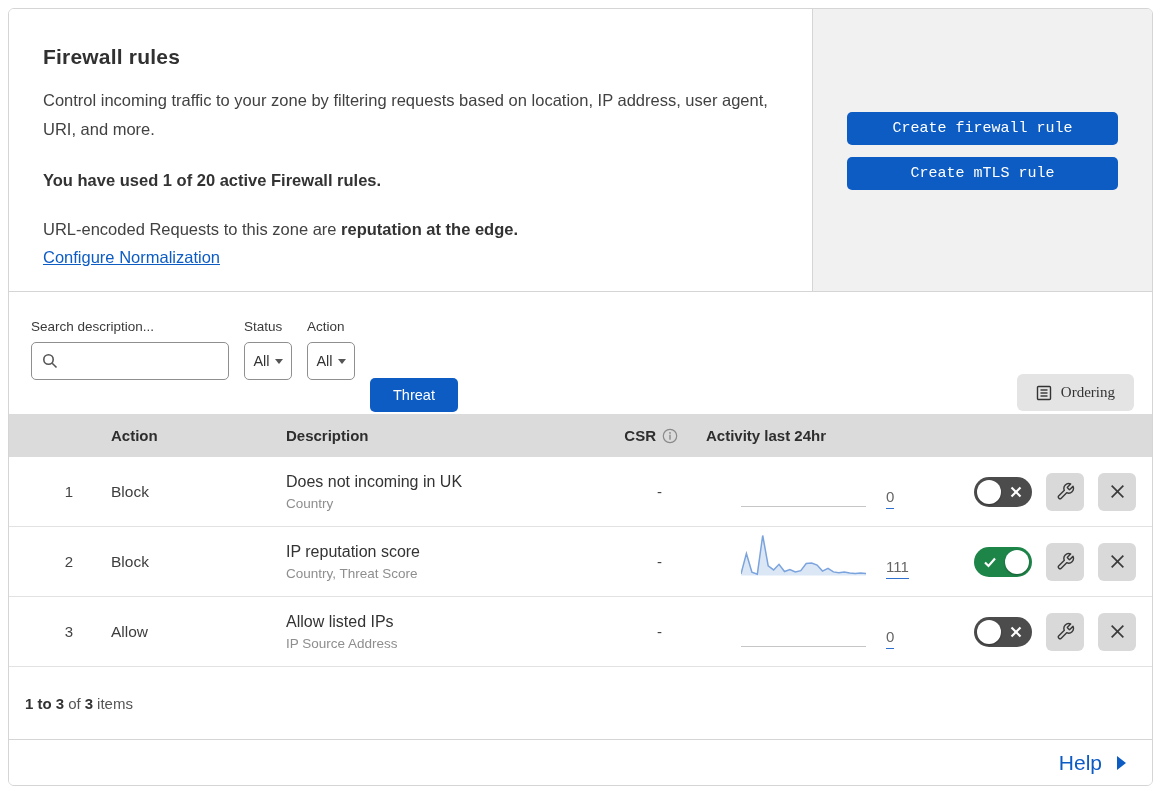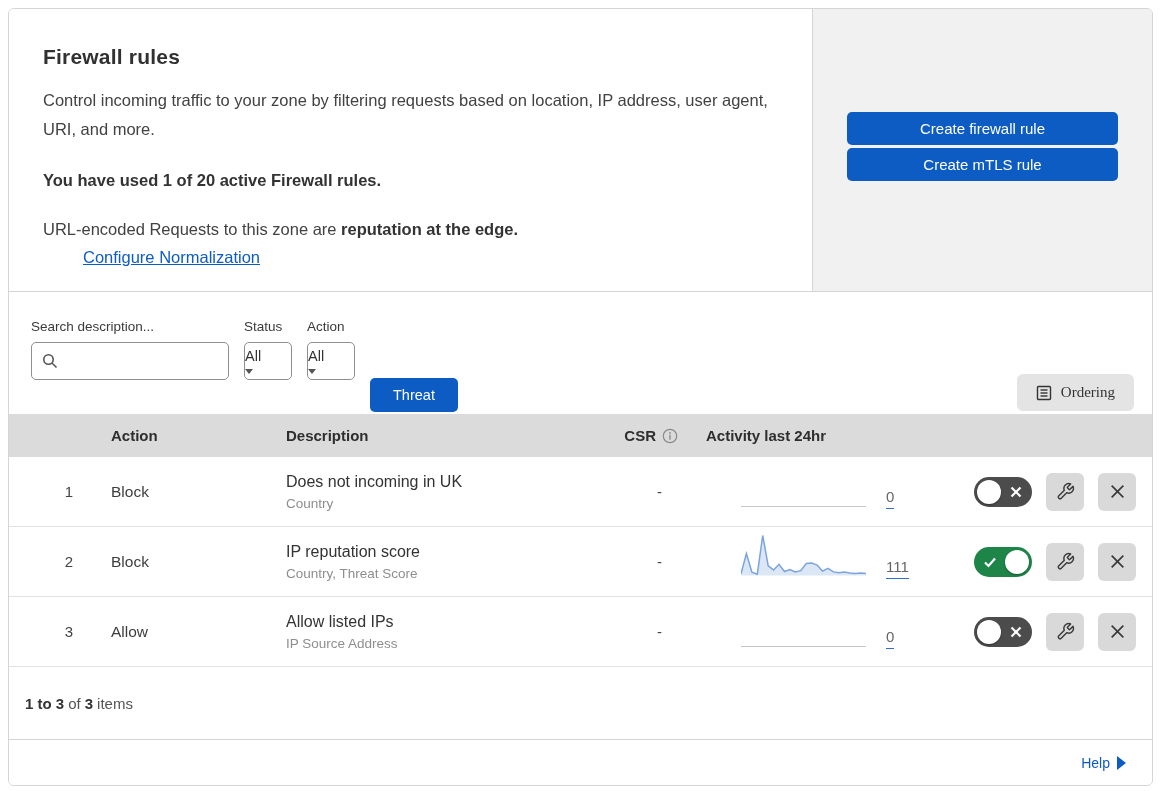--- a/index.html
+++ b/index.html
@@ -15,38 +15,38 @@
   .intro { display:flex; height:283px; border-bottom:1px solid #d5d5d5; flex:none; }
   .intro-left { width:803px; flex:none; background:#fff; padding:36px 34px 0 34px; }
   .intro-right { flex:1; background:#f1f1f1; border-left:1px solid #d5d5d5;
     display:flex; flex-direction:column; align-items:center; justify-content:flex-start; padding-top:103px; }
   .page-title { font-size:21px; font-weight:700; color:#313131; margin-bottom:17px; letter-spacing:.2px; }
   .intro-desc { font-size:16.5px; line-height:29px; color:#424242; max-width:740px; }
   .usage-line { font-size:16.5px; font-weight:700; color:#333; margin-top:27px; }
   .norm-line { font-size:16.5px; color:#424242; margin-top:30px; }
   .norm-line b { color:#333; }
   .norm-link { display:inline-block; margin-top:9px; font-size:16.5px; color:#0d5cc4;
-    text-decoration:underline; cursor:pointer;margin-left:40px; }
+    text-decoration:underline; cursor:pointer; }
   .btn-primary {
     width:271px; height:33px; background:#0d5cc4; color:#fff; border:none; border-radius:5px;
-    font-size:15px; font-family:Liberation Sans, sans-serif; cursor:pointer; margin-bottom:3px;
+    font-size:15px; font-family:Liberation Mono, monospace; cursor:pointer; margin-bottom:12px;
   }
 
   
   .filters { height:122px; flex:none; display:flex; align-items:flex-start;
     padding:27px 18px 0 22px; background:#fff; }
   .fgroup { display:flex; flex-direction:column; margin-right:15px; }
   .flabel { font-size:13.5px; color:#3a3a3a; margin-bottom:8px; }
   .search-box { width:198px; height:38px; border:1px solid #8f8f8f; border-radius:5px;
     display:flex; align-items:center; padding:0 10px; background:#fff; }
   .search-box input { border:none; outline:none; flex:1; font-size:14px; font-family:inherit; min-width:0; }
   .search-glyph { width:16px; height:16px; margin-right:8px; flex:none; }
   .select-box { width:48px; height:38px; border:1px solid #8f8f8f; border-radius:5px;
-    display:flex; justify-content:center; gap:5px; background:#fff;
-    font-size:14.5px; color:#333; cursor:pointer;flex-direction:column; }
+    display:flex; align-items:center; justify-content:center; gap:5px; background:#fff;
+    font-size:14.5px; color:#333; cursor:pointer; }
   .caret { width:0; height:0; border-left:4.5px solid transparent; border-right:4.5px solid transparent;
     border-top:5.5px solid #555; }
   .btn-search { align-self:flex-end; margin-bottom:2px; height:34px; padding:0 23px;
     background:#0d5cc4; color:#fff; border:none; border-radius:5px; font-size:14.5px;
     font-family:inherit; cursor:pointer; }
   .spacer { flex:1; }
   .btn-ordering { align-self:flex-end; margin-bottom:3px; height:37px; padding:0 19px;
     background:#e4e4e4; color:#333; border:none; border-radius:6px; font-size:15px;
     font-family:Liberation Serif, serif; cursor:pointer; display:flex; align-items:center; gap:9px; }
 
@@ -86,21 +86,21 @@
   .iconbtn { width:38px; height:38px; background:#d9d9d9; border:none; border-radius:6px;
     display:flex; align-items:center; justify-content:center; cursor:pointer; flex:none; }
 
   
   .tfoot { height:73px; border-bottom:1px solid #d5d5d5; display:flex; align-items:center;
     padding-left:16px; font-size:15px; color:#555; flex:none; background:#fff; }
   .tfoot b { color:#333; margin-right:4px; }
   .tfoot .sep { margin-right:4px; }
   .help-bar { flex:1; display:flex; align-items:center; justify-content:flex-end;
     padding-right:26px; background:#fff; }
-  .help-link { display:flex; align-items:center; gap:7px; color:#0d5cc4; font-size:14px; cursor:pointer; }
+  .help-link { display:flex; align-items:center; gap:15px; color:#0d5cc4; font-size:21px; cursor:pointer; }
   .help-tri { width:0; height:0; border-top:7px solid transparent; border-bottom:7px solid transparent;
     border-left:9px solid #0d5cc4; }
 </style>
 </head>
 <body>
 
 <div class="page">
   <div class="card">
 
     <div class="intro">

